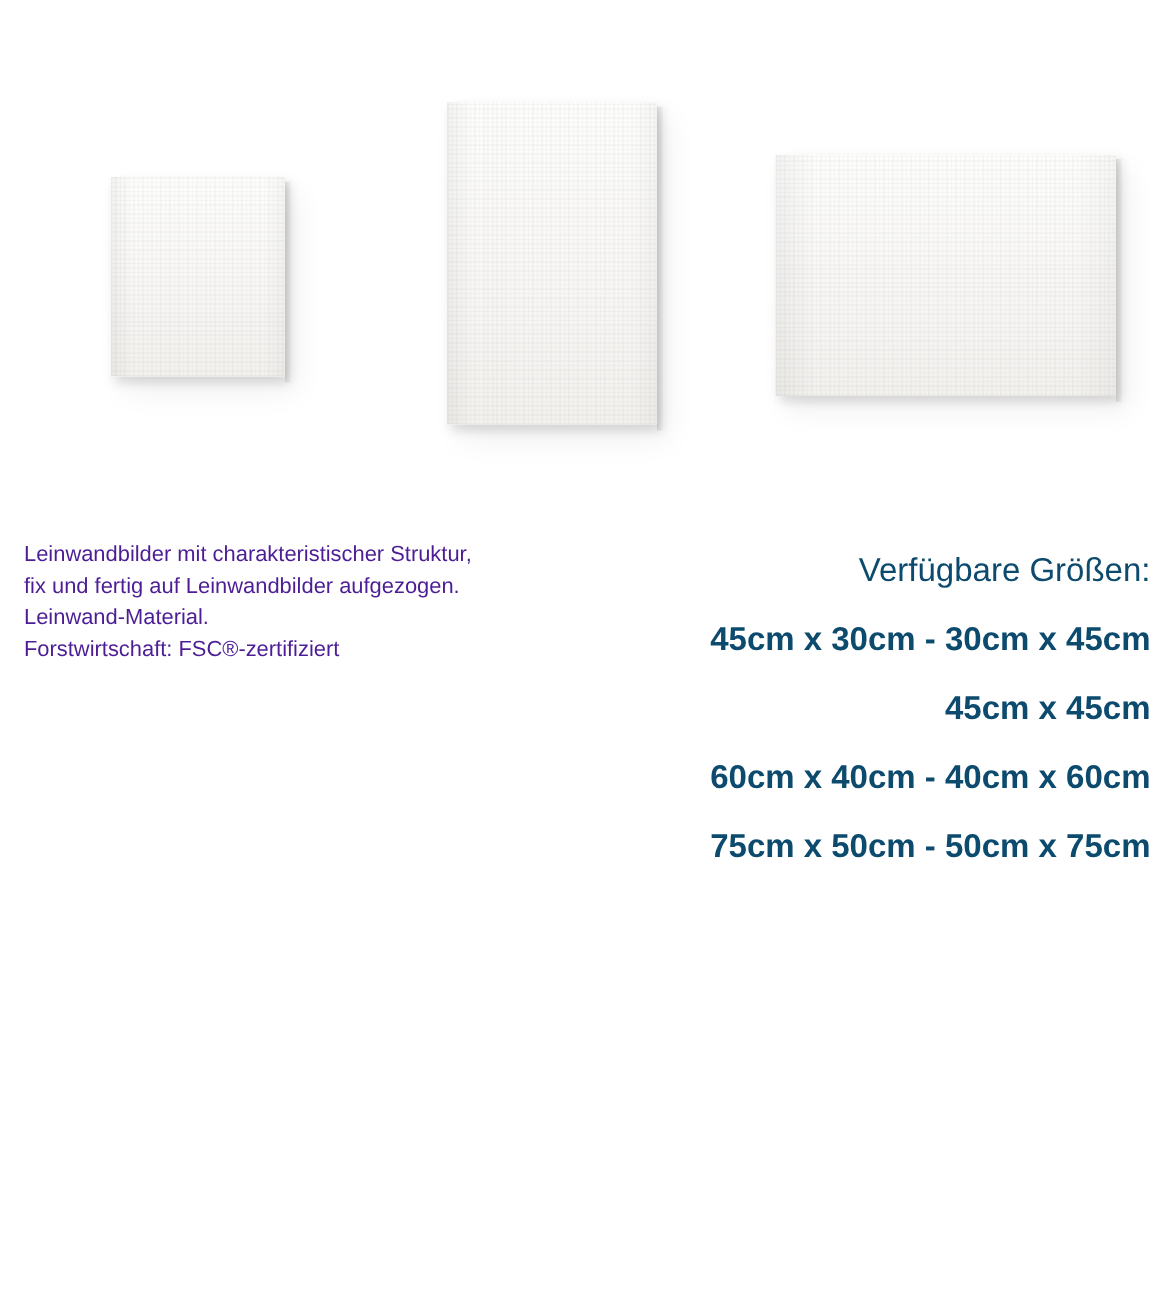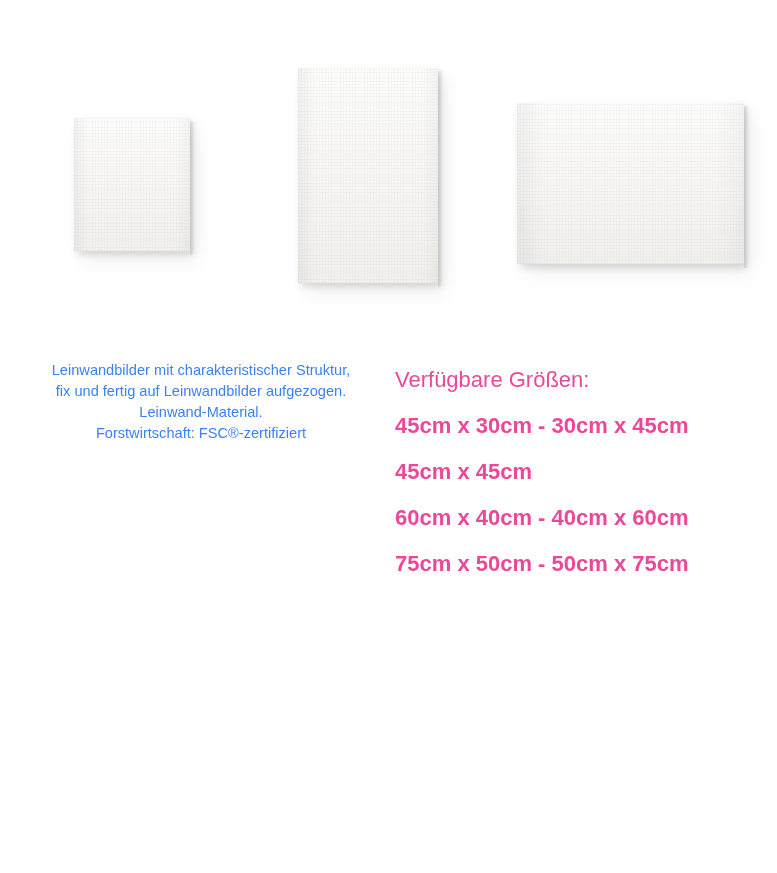--- a/index.html
+++ b/index.html
@@ -60,36 +60,36 @@
   #canvas-small  { left: 74px;  top: 118px; width: 116px; height: 133px; }
   #canvas-medium { left: 298px; top: 68px;  width: 140px; height: 215px; }
   #canvas-large  { left: 517px; top: 103px; width: 227px; height: 161px; }
 
   
   #description-block {
     position: absolute;
     left: 16px;
     top: 360px;
     width: 370px;
-    text-align: center;
+    text-align: left;
     font-size: 14.6px;
     line-height: 21px;
-    color: #3b82f6;
+    color: #4c1d95;
   }
   #description-block p {
     margin: 0;
   }
 
   #sizes-block {
     position: absolute;
     left: 395px;
     top: 363px;
     width: 372px;
-    text-align: left;
-    color: #ec4899;
+    text-align: right;
+    color: #0c4a6e;
   }
   #sizes-heading {
     font-size: 22px;
     line-height: 34px;
     margin: 0 0 6px 0;
     font-weight: 400;
   }
   .size-line {
     font-size: 22px;
     line-height: 46px;

